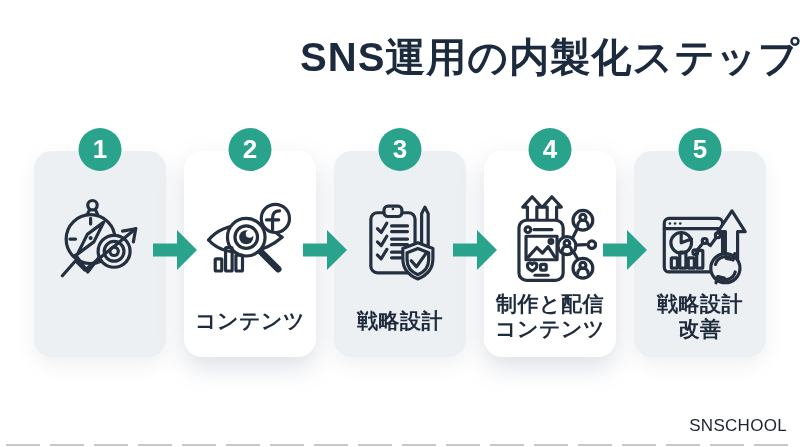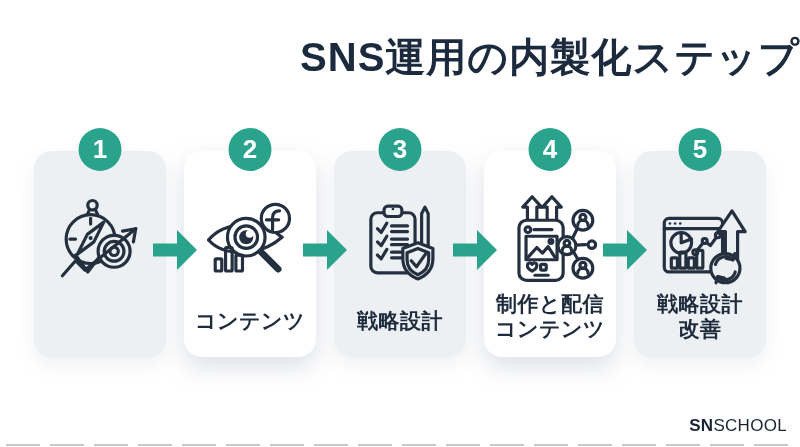--- a/index.html
+++ b/index.html
@@ -25,21 +25,21 @@
   .label { position:absolute; left:-8px; right:-8px; bottom:24px; text-align:center;
            font-size:21px; font-weight:700; color:#1E2B3D; line-height:25px;
            letter-spacing:.5px; }
   .card.two .label { bottom:16px; }
 
   .arrow { position:absolute; top:230px; width:44px; height:40px; }
   .arrow svg { width:100%; height:100%; display:block; }
 
   .brand { position:absolute; right:13px; bottom:11px; font-size:17px;
            color:#1A2433; letter-spacing:.3px; }
-  .brand .b { font-weight:700; }
+  .brand .b { font-weight:400; }
 
   .ticker { position:absolute; left:6px; right:2px; bottom:1px; height:2px;
             background:repeating-linear-gradient(90deg,#c3c8cd 0 34px,transparent 34px 44px); }
 </style>
 </head>
 <body>
 
 <div class="stage">
 
   <h1 class="title">SNS運用の内製化ステップ</h1>

